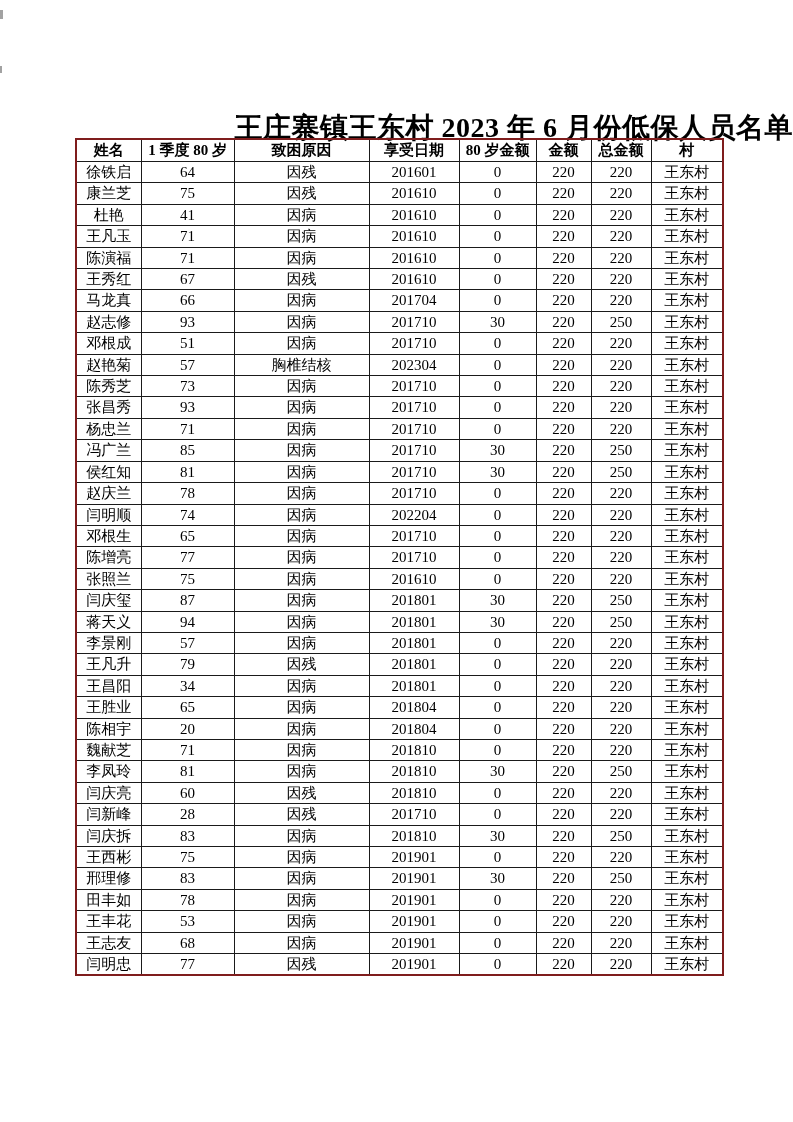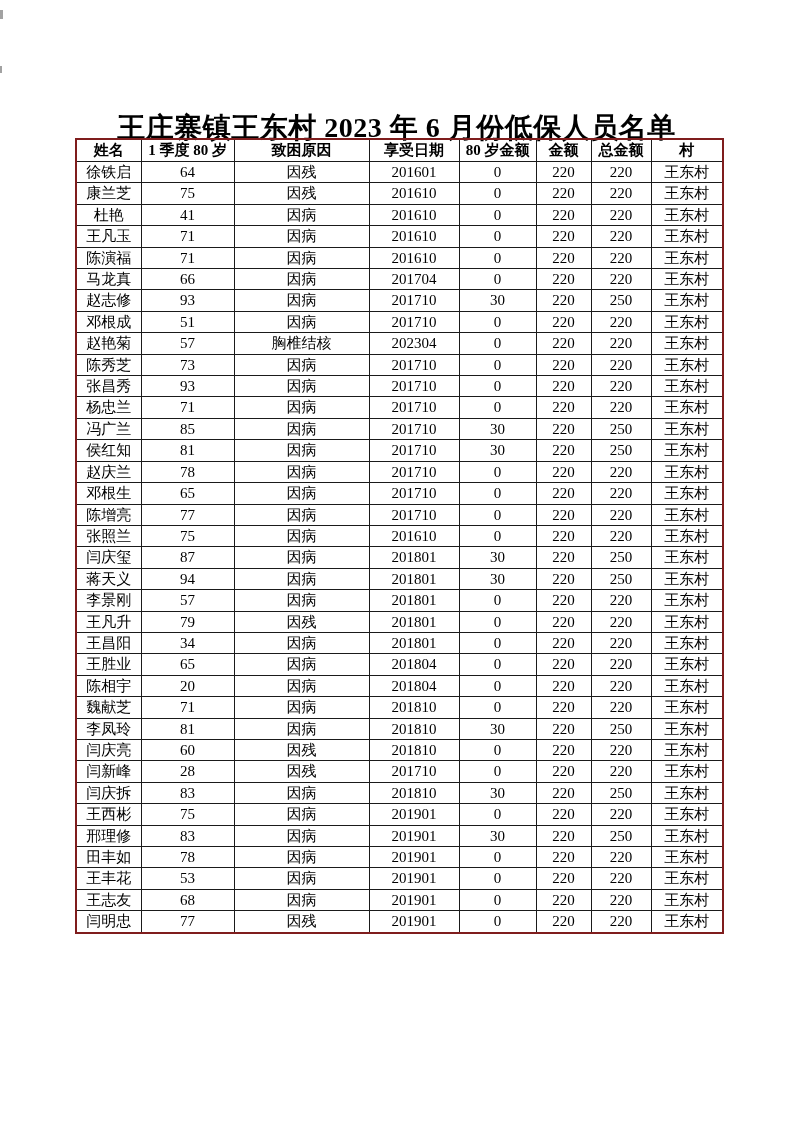--- a/index.html
+++ b/index.html
@@ -20,21 +20,21 @@
     background: #555555;
     opacity: 0.55;
   }
   .speck-1 { left: 0; top: 10px; width: 3px; height: 9px; }
   .speck-2 { left: 0; top: 66px; width: 2px; height: 7px; }
   .doc-title {
     position: absolute;
     left: 0;
     top: 90px;
     width: 793px;
-    text-align: center;
+    text-align: right;
     font-size: 28px;
     font-weight: bold;
     letter-spacing: 0.5px;
     white-space: nowrap;
   }
   table.roster {
     position: absolute;
     left: 75px;
     top: 138px;
     width: 647px;
@@ -148,20 +148,30 @@
         <td>陈演福</td>
         <td>71</td>
         <td>因病</td>
         <td>201610</td>
         <td>0</td>
         <td>220</td>
         <td>220</td>
         <td>王东村</td>
       </tr>
       <tr>
+        <td>王秀红</td>
+        <td>67</td>
+        <td>因残</td>
+        <td>201610</td>
+        <td>0</td>
+        <td>220</td>
+        <td>220</td>
+        <td>王东村</td>
+      </tr>
+      <tr>
         <td>马龙真</td>
         <td>66</td>
         <td>因病</td>
         <td>201704</td>
         <td>0</td>
         <td>220</td>
         <td>220</td>
         <td>王东村</td>
       </tr>
       <tr>
@@ -248,20 +258,30 @@
         <td>赵庆兰</td>
         <td>78</td>
         <td>因病</td>
         <td>201710</td>
         <td>0</td>
         <td>220</td>
         <td>220</td>
         <td>王东村</td>
       </tr>
       <tr>
+        <td>闫明顺</td>
+        <td>74</td>
+        <td>因病</td>
+        <td>202204</td>
+        <td>0</td>
+        <td>220</td>
+        <td>220</td>
+        <td>王东村</td>
+      </tr>
+      <tr>
         <td>邓根生</td>
         <td>65</td>
         <td>因病</td>
         <td>201710</td>
         <td>0</td>
         <td>220</td>
         <td>220</td>
         <td>王东村</td>
       </tr>
       <tr>

